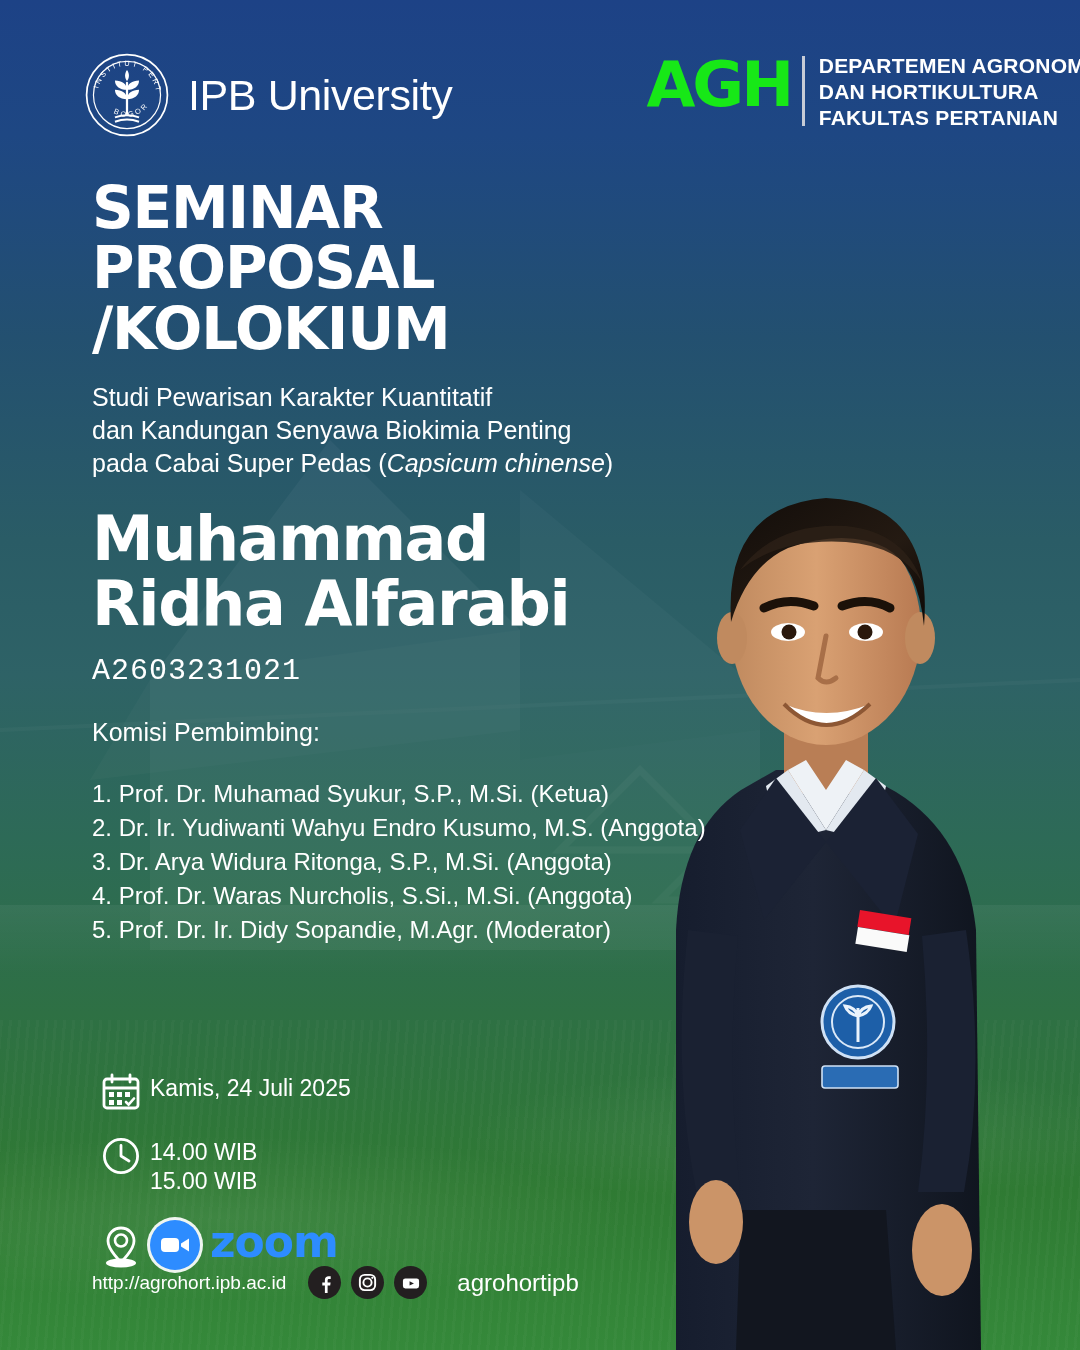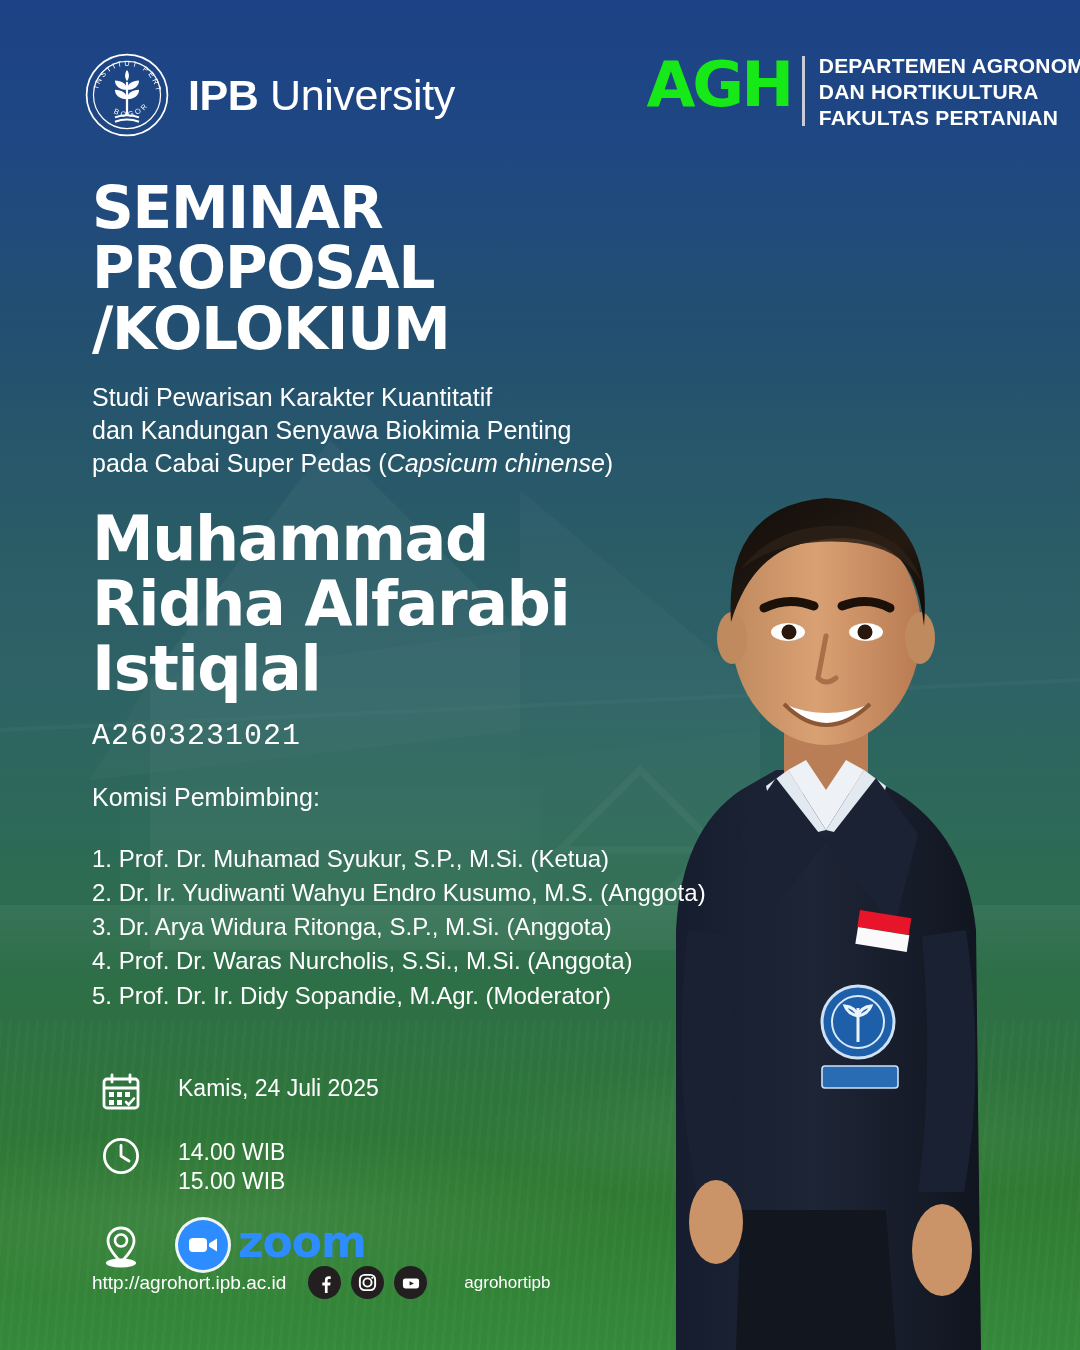--- a/index.html
+++ b/index.html
@@ -40,21 +40,21 @@
     background:linear-gradient(180deg, rgba(255,255,255,.05), rgba(255,255,255,0));
     pointer-events:none;
   }
 
   
   .header { position:absolute; top:48px; left:0; right:0; height:96px; }
   .ipb-block { position:absolute; left:84px; top:4px; display:flex; align-items:center; gap:18px; }
   .ipb-seal { width:86px; height:86px; }
   .ipb-words { display:flex; flex-direction:column; line-height:1; }
   .ipb-main { font-size:43px; color:#fff; letter-spacing:-.4px; white-space:nowrap; }
-  .ipb-main b { font-weight:700; }
+  .ipb-main b { font-weight:400; }
   .ipb-main span { font-weight:400; }
   .ipb-sub { display:flex; align-items:center; gap:9px; margin-top:6px; padding-left:52px; }
   .ipb-sub .dash { width:28px; height:2px; background:#fff; display:block; }
   .ipb-sub .txt { font-size:22px; color:#fff; font-weight:400; white-space:nowrap; }
 
   .agh-block { position:absolute; left:648px; top:6px; display:flex; align-items:stretch; gap:0; }
   .agh-logo { font-size:62px; font-weight:800; color:#17e817; line-height:1;
               letter-spacing:-3px; font-family:"DejaVu Sans", sans-serif; padding-right:12px;
               transform:scaleX(1.02); }
   .agh-rule { width:3px; background:#c7ccd6; margin:2px 14px 4px 0; }
@@ -78,41 +78,41 @@
   .nim { margin-top:18px; font-size:30px; color:#fff; font-family:Liberation Mono, monospace;
          letter-spacing:1px; font-weight:400; }
   .program { margin-top:26px; font-size:25px; color:#fff; line-height:1.3; font-weight:400; }
   .program span { display:block; }
   .komisi-label { margin-top:30px; font-size:25px; color:#fff; font-weight:400; }
   .komisi-list { margin-top:30px; font-size:24px; color:#fff; line-height:1.42; font-weight:400; }
   .komisi-list li { list-style:none; white-space:nowrap; }
 
   
   .info { position:absolute; left:92px; top:1070px; z-index:6; }
-  .inforow { display:flex; align-items:flex-start;gap:28px; }
+  .inforow { display:flex; align-items:flex-start; }
   .ico { width:58px; flex:0 0 58px; display:flex; justify-content:center; padding-top:2px; }
   .infotxt { font-size:23px; color:#fff; line-height:1.25; padding-top:4px; font-weight:400; }
   .infotxt span { display:block; }
   .row-date { margin-bottom:22px; }
   .row-time { margin-bottom:24px; }
   .row-loc { align-items:center; }
   .zoom-logo { display:flex; align-items:flex-start; gap:10px; }
   .zoom-circle { width:50px; height:50px; border-radius:50%; background:#2D8CFF;
                  display:flex; align-items:center; justify-content:center;
                  box-shadow:0 0 0 3px rgba(255,255,255,.92); }
   .zoom-word { font-size:44px; font-weight:700; color:#2D8CFF; letter-spacing:-1px;
                font-family:"DejaVu Sans", sans-serif; line-height:1; }
 
   
   .footer { position:absolute; left:92px; bottom:51px; display:flex; align-items:center; gap:22px; z-index:6; }
   .site { font-size:19px; color:#fff; font-weight:400; }
   .socials { display:flex; align-items:center; gap:10px; }
   .sbtn { width:33px; height:33px; border-radius:50%; background:#231f20;
           display:flex; align-items:center; justify-content:center; }
-  .handle { font-size:17px; color:#fff; font-weight:400; margin-left:15px; }
+  .handle { font-size:24px; color:#fff; font-weight:400; margin-left:8px; }
 
   
   .photo { position:absolute; right:-6px; bottom:0; width:560px; height:1120px; z-index:4; }
 </style>
 </head>
 <body>
 
 <div class="poster">
 
   <svg class="bg-campus" viewBox="0 0 1080 520" preserveAspectRatio="none">
@@ -246,21 +246,20 @@
 
     <div class="subtitle">
       <div>Studi Pewarisan Karakter Kuantitatif</div>
       <div>dan Kandungan Senyawa Biokimia Penting</div>
       <div><span>pada Cabai Super Pedas (</span><i>Capsicum chinense</i><span>)</span></div>
     </div>
 
     <div class="name">
       <span>Muhammad</span>
       <span>Ridha Alfarabi</span>
-      <span>Istiqlal</span>
     </div>
 
     <div class="nim">A2603231021</div>
 
 
     <div class="komisi-label">Komisi Pembimbing:</div>
 
     <ul class="komisi-list">
       <li>1. Prof. Dr. Muhamad Syukur, S.P., M.Si. (Ketua)</li>
       <li>2. Dr. Ir. Yudiwanti Wahyu Endro Kusumo, M.S. (Anggota)</li>

